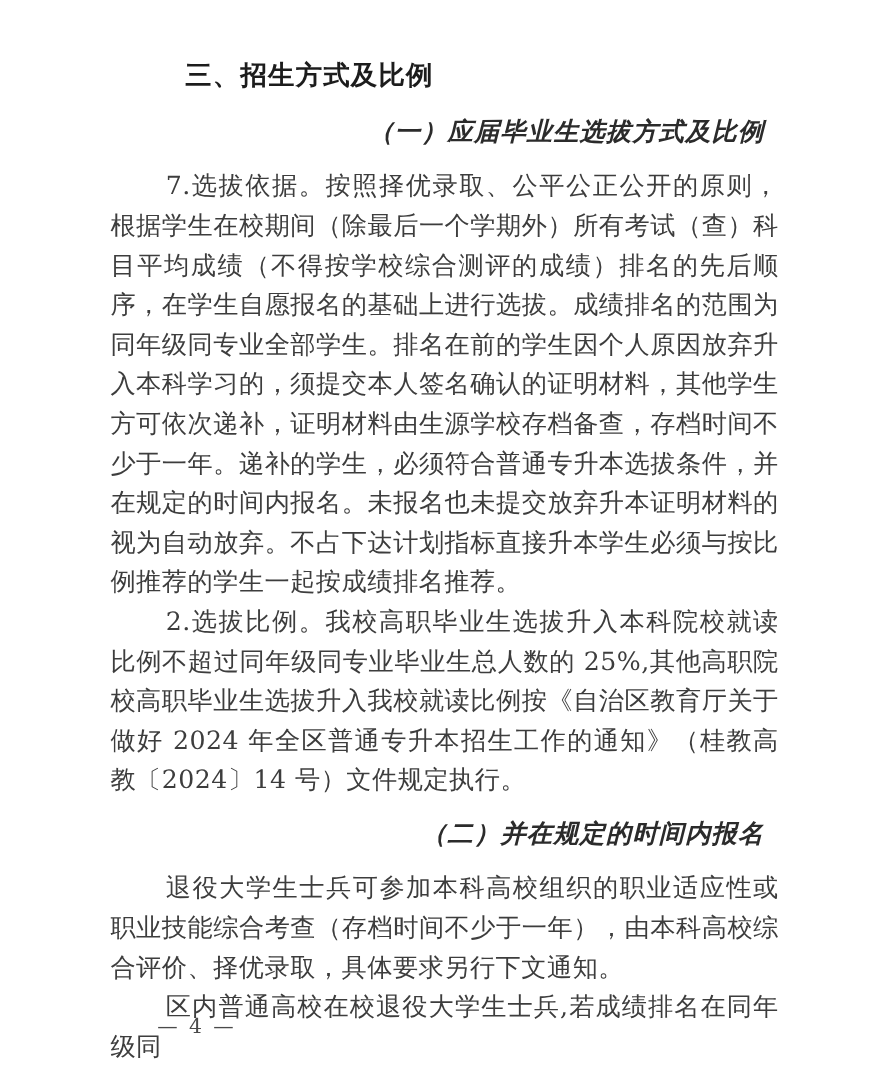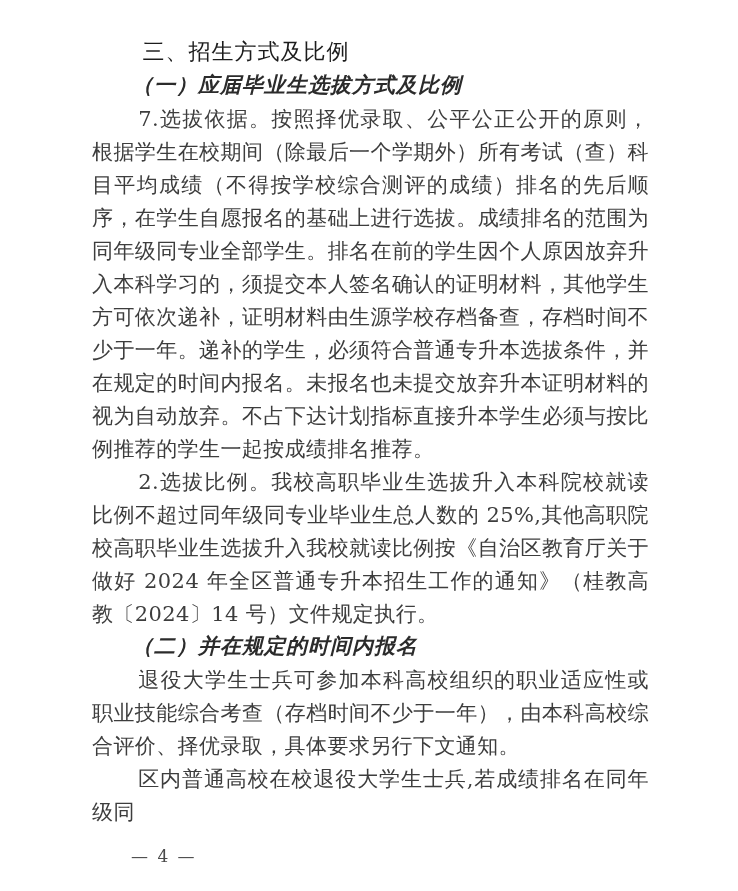--- a/index.html
+++ b/index.html
@@ -27,39 +27,40 @@
       line-height: 33px;
       text-align: justify;
       text-justify: inter-character;
       text-indent: 2.2em;
       color: #3d3d3d;
       letter-spacing: 0.4px;
       word-break: break-all;
       font-family: "DejaVu Serif", "Liberation Serif", serif;
     }
     .heading-major {
-      margin: 2px;
+      margin: 14px;
       font-size: 22px;
       line-height: 33px;
-      font-weight: 400;
+      font-weight: 700;
       text-indent: 2.2em;
       color: #1c1c1c;
       letter-spacing: 1px;
       font-family: "DejaVu Sans", "Liberation Sans", sans-serif;
     }
     .heading-sub {
-      margin: 0;
+      margin: 12px;
       font-size: 21px;
       line-height: 33px;
       font-weight: 700;
       font-style: italic;
       text-indent: 1.9em;
       color: #2b2b2b;
       letter-spacing: 1px;
-      font-family: Liberation Mono, monospace;
+      font-family: Liberation Sans, sans-serif;
+      text-align: right;
     }
     .page-footer {
       position: absolute;
       left: 131px;
       top: 845px;
       font-size: 17px;
       line-height: 22px;
       color: #4a4a4a;
       letter-spacing: 2px;
       font-family: "DejaVu Serif", "Liberation Serif", serif;

